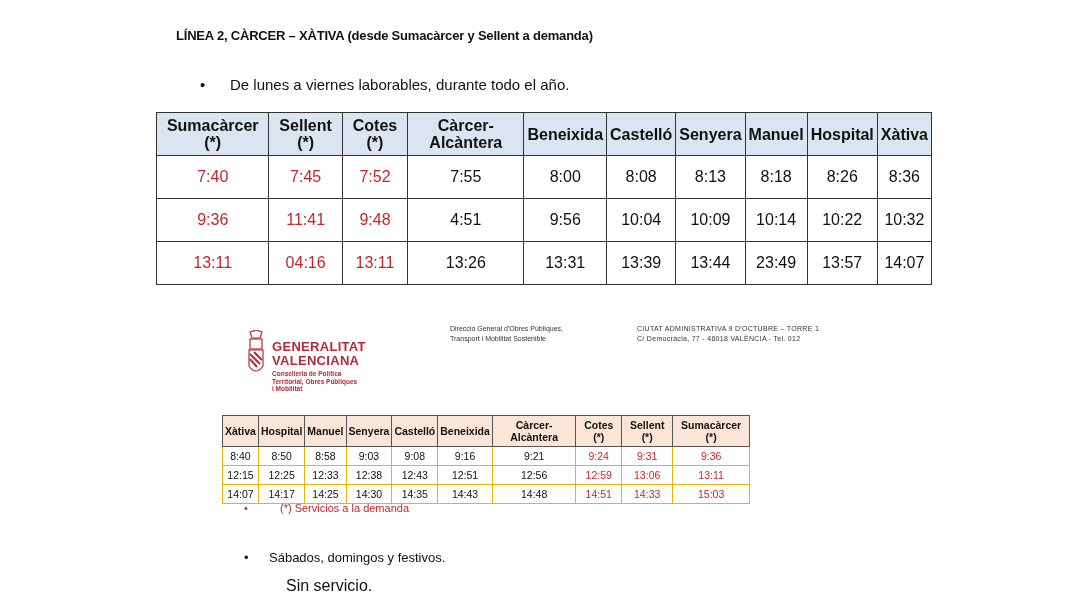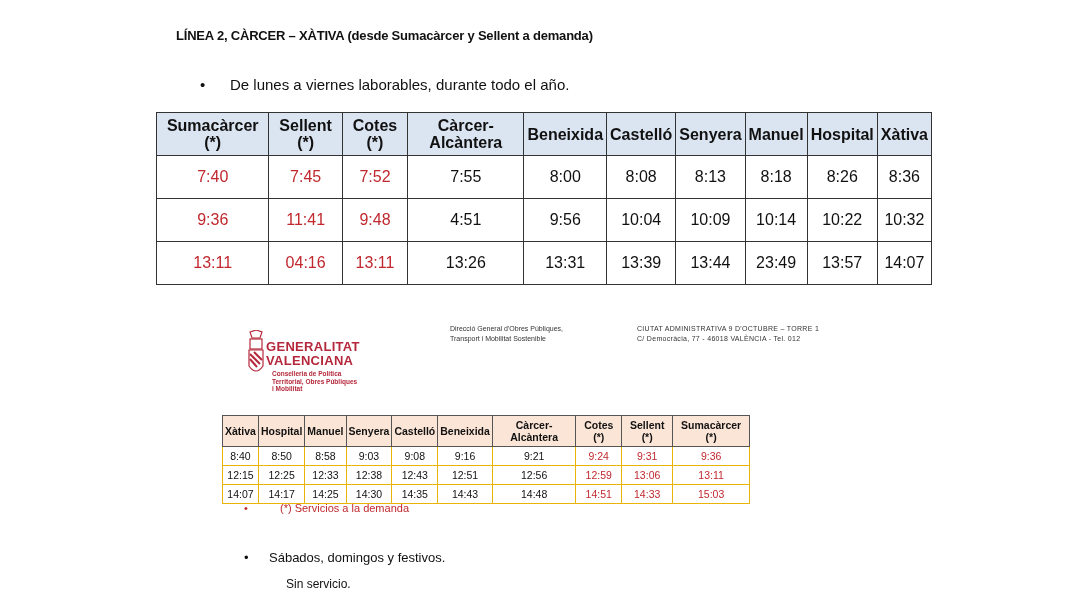--- a/index.html
+++ b/index.html
@@ -8,33 +8,33 @@
   .bullet-line{position:absolute;white-space:nowrap;}
   .b1{left:200px;top:76px;font-size:15px;}
   .b1 .dot{display:inline-block;width:30px;}
   table{border-collapse:collapse;position:absolute;}
   .t1{left:156px;top:112px;width:776px;}
   .t1 th{background:#dbe5f1;font-weight:bold;font-size:16px;line-height:17px;border:1.5px solid #333;padding:2px 3px;text-align:center;height:38px;}
   .t1 td{font-size:16px;border:1.5px solid #333;text-align:center;height:30px;padding:6px;}
   .red{color:#c0282e;}
   .logo{position:absolute;left:246px;top:330px;width:130px;height:70px;}
   .logo .crest{position:absolute;left:0;top:0;width:20px;height:48px;}
-  .logo .name{position:absolute;left:20px;top:10px;color:#b5283b;font-size:13px;font-weight:bold;line-height:14px;letter-spacing:0.3px;}
+  .logo .name{position:absolute;left:26px;top:10px;color:#b5283b;font-size:13px;font-weight:bold;line-height:14px;letter-spacing:0.3px;}
   .logo .sub{position:absolute;left:26px;top:40px;color:#b5283b;font-size:6.5px;line-height:7.5px;font-weight:bold;}
   .addr{position:absolute;font-size:7px;line-height:10px;color:#333;white-space:nowrap;}
   .a1{left:450px;top:324px;}
   .a2{left:637px;top:324px;letter-spacing:0.3px;}
   .t2{left:222px;top:415px;width:528px;}
   .t2 th{background:#fbe5d6;font-weight:bold;font-size:10.5px;line-height:12px;border:1px solid #555;padding:1px 2px;text-align:center;height:28px;}
   .t2 td{font-size:10.5px;border:1px solid #eab308;text-align:center;height:18px;padding:0;}
   .note{position:absolute;left:244px;top:502px;font-size:11px;color:#c0282e;white-space:nowrap;}
   .note .dot{display:inline-block;width:36px;}
   .b2{left:244px;top:550px;font-size:13px;}
   .b2 .dot{display:inline-block;width:25px;}
-  .b3{left:286px;top:577px;font-size:12px;}
+  .b3{left:286px;top:577px;font-size:16px;}
 </style>
 </head>
 <body>
 
 <div class="title">LÍNEA 2, CÀRCER – XÀTIVA (desde Sumacàrcer y Sellent a demanda)</div>
 
 <div class="bullet-line b1">
   <span class="dot">•</span><span>De lunes a viernes laborables, durante todo el año.</span>
 </div>
 

